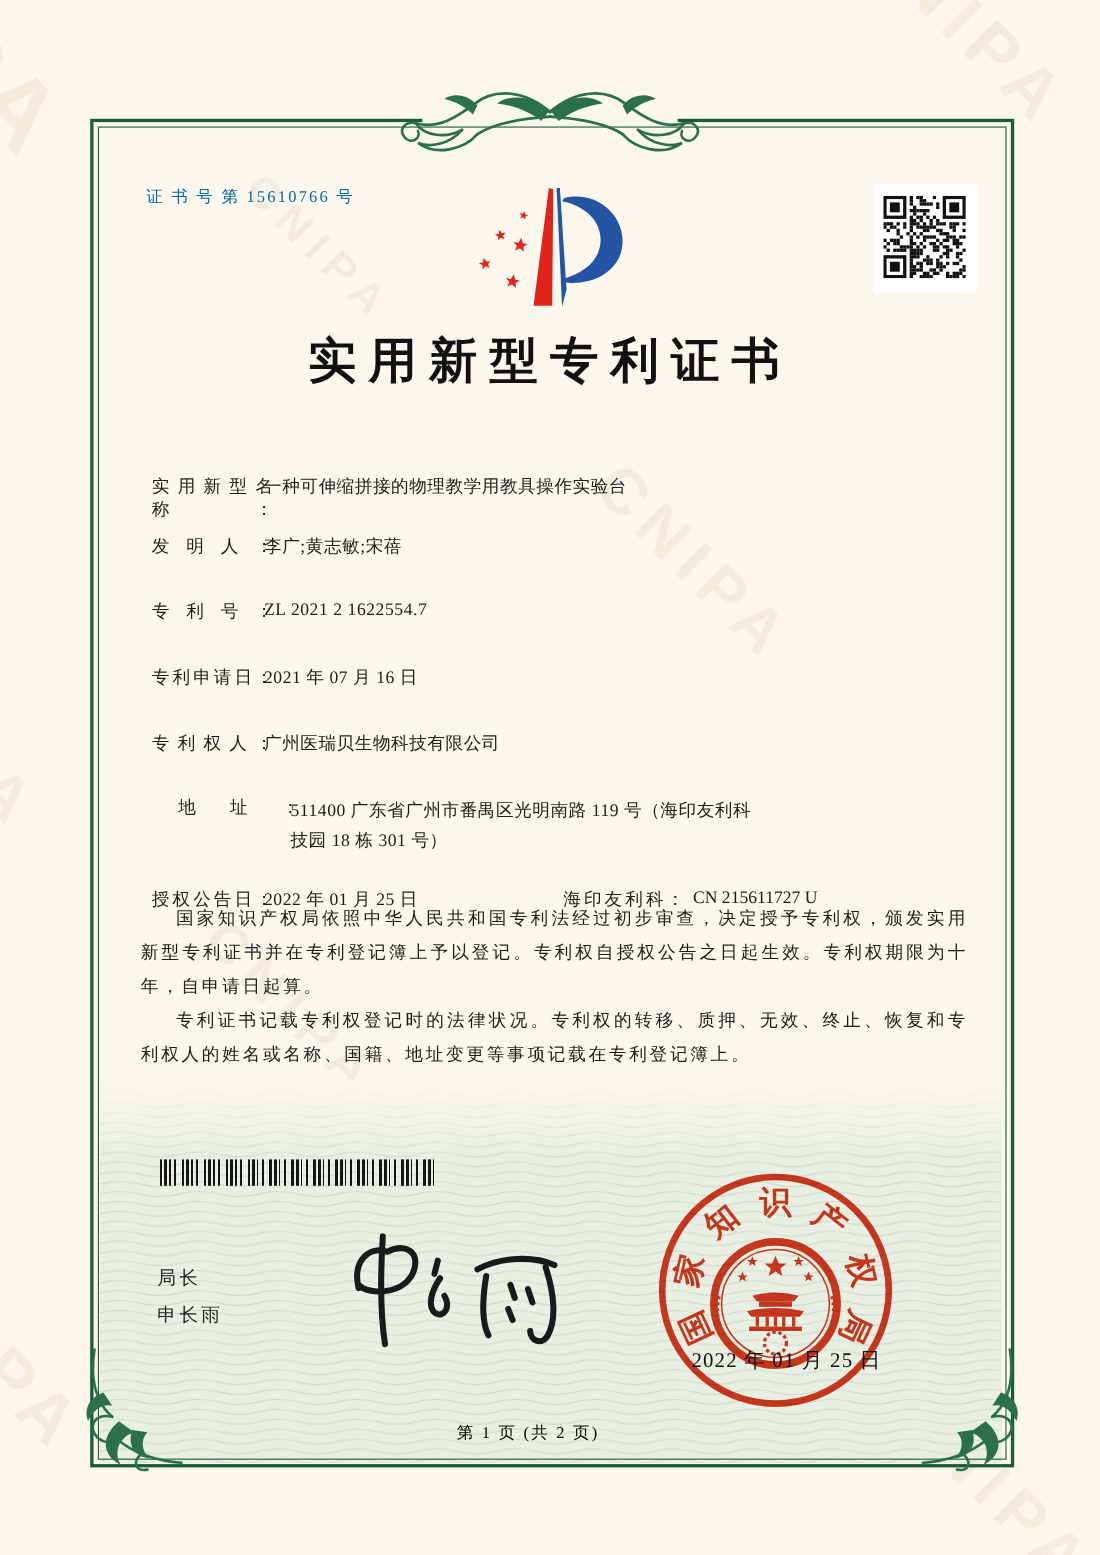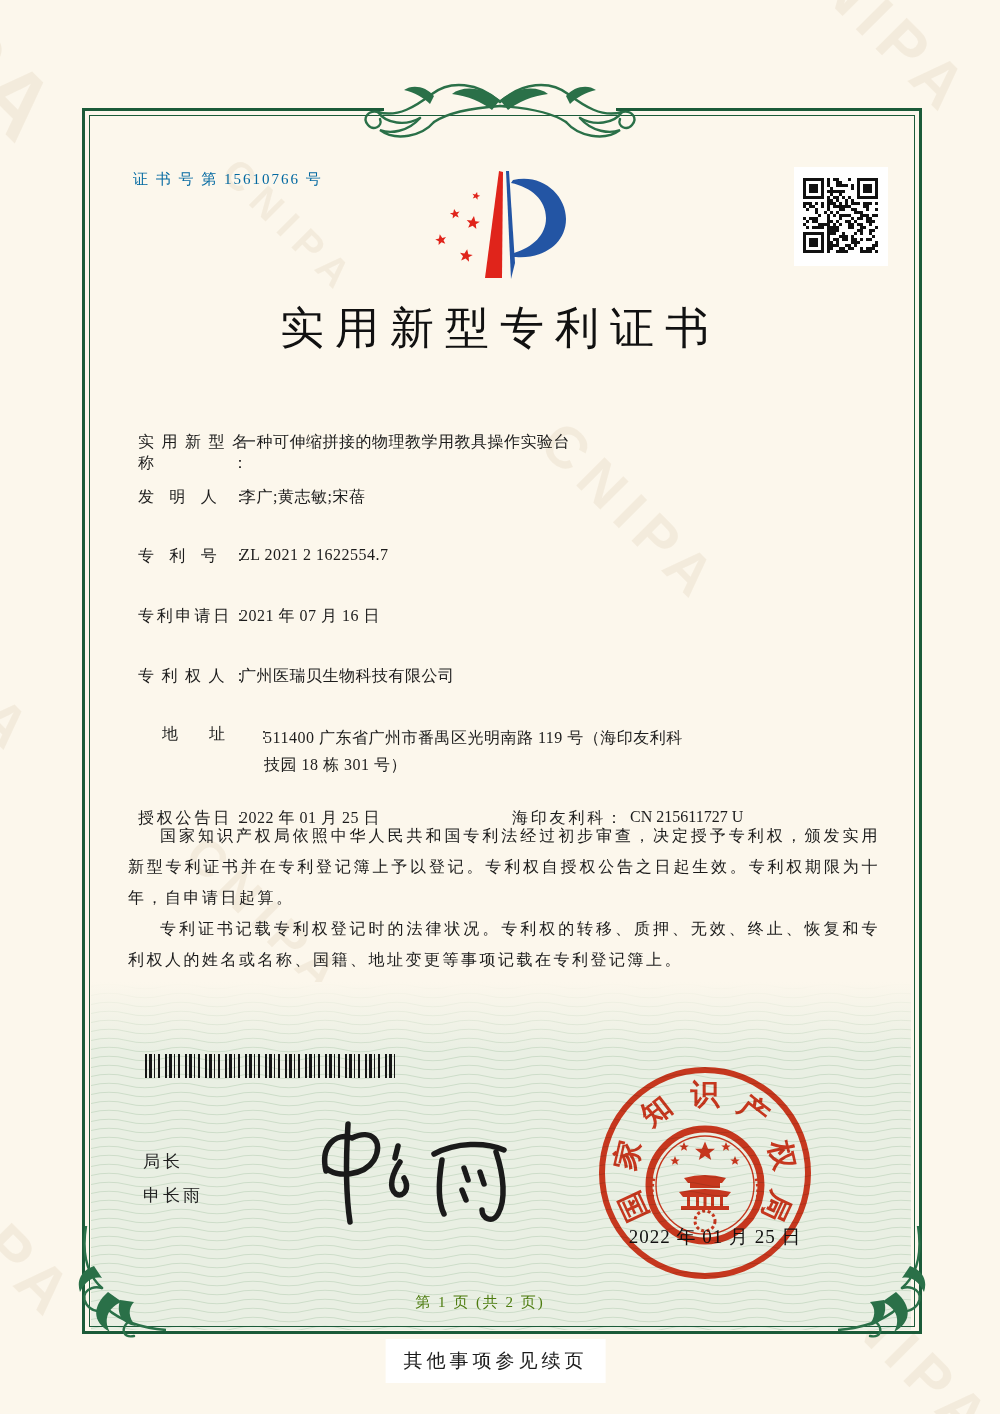--- a/index.html
+++ b/index.html
@@ -23,21 +23,21 @@
   .ornament{position:absolute;z-index:3;}
   .flip-x{transform:scaleX(-1);}
 
   .cert-no{position:absolute;left:133px;top:170px;font-size:15px;letter-spacing:2px;color:#0369a1;z-index:4;}
 
   .logo{position:absolute;left:420px;top:156px;width:170px;height:140px;z-index:4;}
 
   .qr-patch{position:absolute;left:794px;top:167px;width:94px;height:99px;background:#ffffff;z-index:4;}
   .qr{position:absolute;left:9px;top:11px;}
 
-  .title{position:absolute;left:0;top:299px;width:1000px;text-align:center;font-size:44px;font-weight:normal;
+  .title{position:absolute;left:0;top:299px;width:1000px;text-align:center;font-size:44px;font-weight:bold;
       letter-spacing:11px;color:#111;z-index:4;}
 
   .frow{position:absolute;left:138px;z-index:4;font-size:16px;color:#1c1c1c;}
   .flabel{display:inline-block;width:110px;text-align:justify;text-align-last:justify;vertical-align:top;}
   .fvalue{position:absolute;left:102px;top:0;white-space:pre;letter-spacing:.5px;}
   .fvalue2{position:absolute;left:374px;top:0;white-space:pre;}
   .addr .fvalue{line-height:27px;}
 
   .bodytext{position:absolute;left:128px;top:820px;width:752px;z-index:4;color:#1b1b1b;}
   .bodytext p{margin:0;font-size:16px;line-height:31px;letter-spacing:2.5px;text-indent:2em;text-align:justify;}
@@ -58,21 +58,21 @@
   .sc2{transform:translate(-50%,-50%) rotate(-38deg)  translateY(-79px);}
   .sc3{transform:translate(-50%,-50%) rotate(0deg)    translateY(-79px);}
   .sc4{transform:translate(-50%,-50%) rotate(38deg)   translateY(-79px);}
   .sc5{transform:translate(-50%,-50%) rotate(77deg)   translateY(-79px);}
   .sc6{transform:translate(-50%,-50%) rotate(115deg)  translateY(-79px);}
   .emblem{position:absolute;left:43px;top:55px;}
   .seal-date{position:absolute;left:627px;top:1224px;width:176px;text-align:center;font-size:19px;
       letter-spacing:1px;color:#111;z-index:6;white-space:nowrap;}
 
   .page-info{position:absolute;left:0;top:1293px;width:960px;text-align:center;font-size:15px;
-      letter-spacing:2px;color:#4d7c0f;z-index:4;}
+      letter-spacing:2px;color:#000000;z-index:4;}
   .cont-box{position:absolute;left:50%;top:1339px;transform:translateX(-52%);background:#ffffff;
       padding:9px 18px;z-index:4;}
   .cont-box span{font-size:19px;letter-spacing:4px;color:#1b1b1b;}
 </style>
 </head>
 <body>
 
 <div class="page">
 
   <div class="wm" style="left:-150px;top:-140px;font-size:92px;">CNIPA</div>
@@ -469,17 +469,14 @@
           <rect x="78" y="75" width="3" height="9"></rect>
           <rect x="39" y="84" width="48" height="4"></rect>
         </g>
         <circle cx="63" cy="99" r="10" fill="none" stroke-width="3" stroke-dasharray="3,2.5"></circle>
       </g>
     </svg>
   </div>
   <div class="seal-date">2022 年 01 月 25 日</div>
 
   <div class="page-info">第 1 页 (共 2 页)</div>
-  <div class="cont-box">
-    <span>其他事项参见续页</span>
-  </div>
 
 </div>
 
 </body></html>

